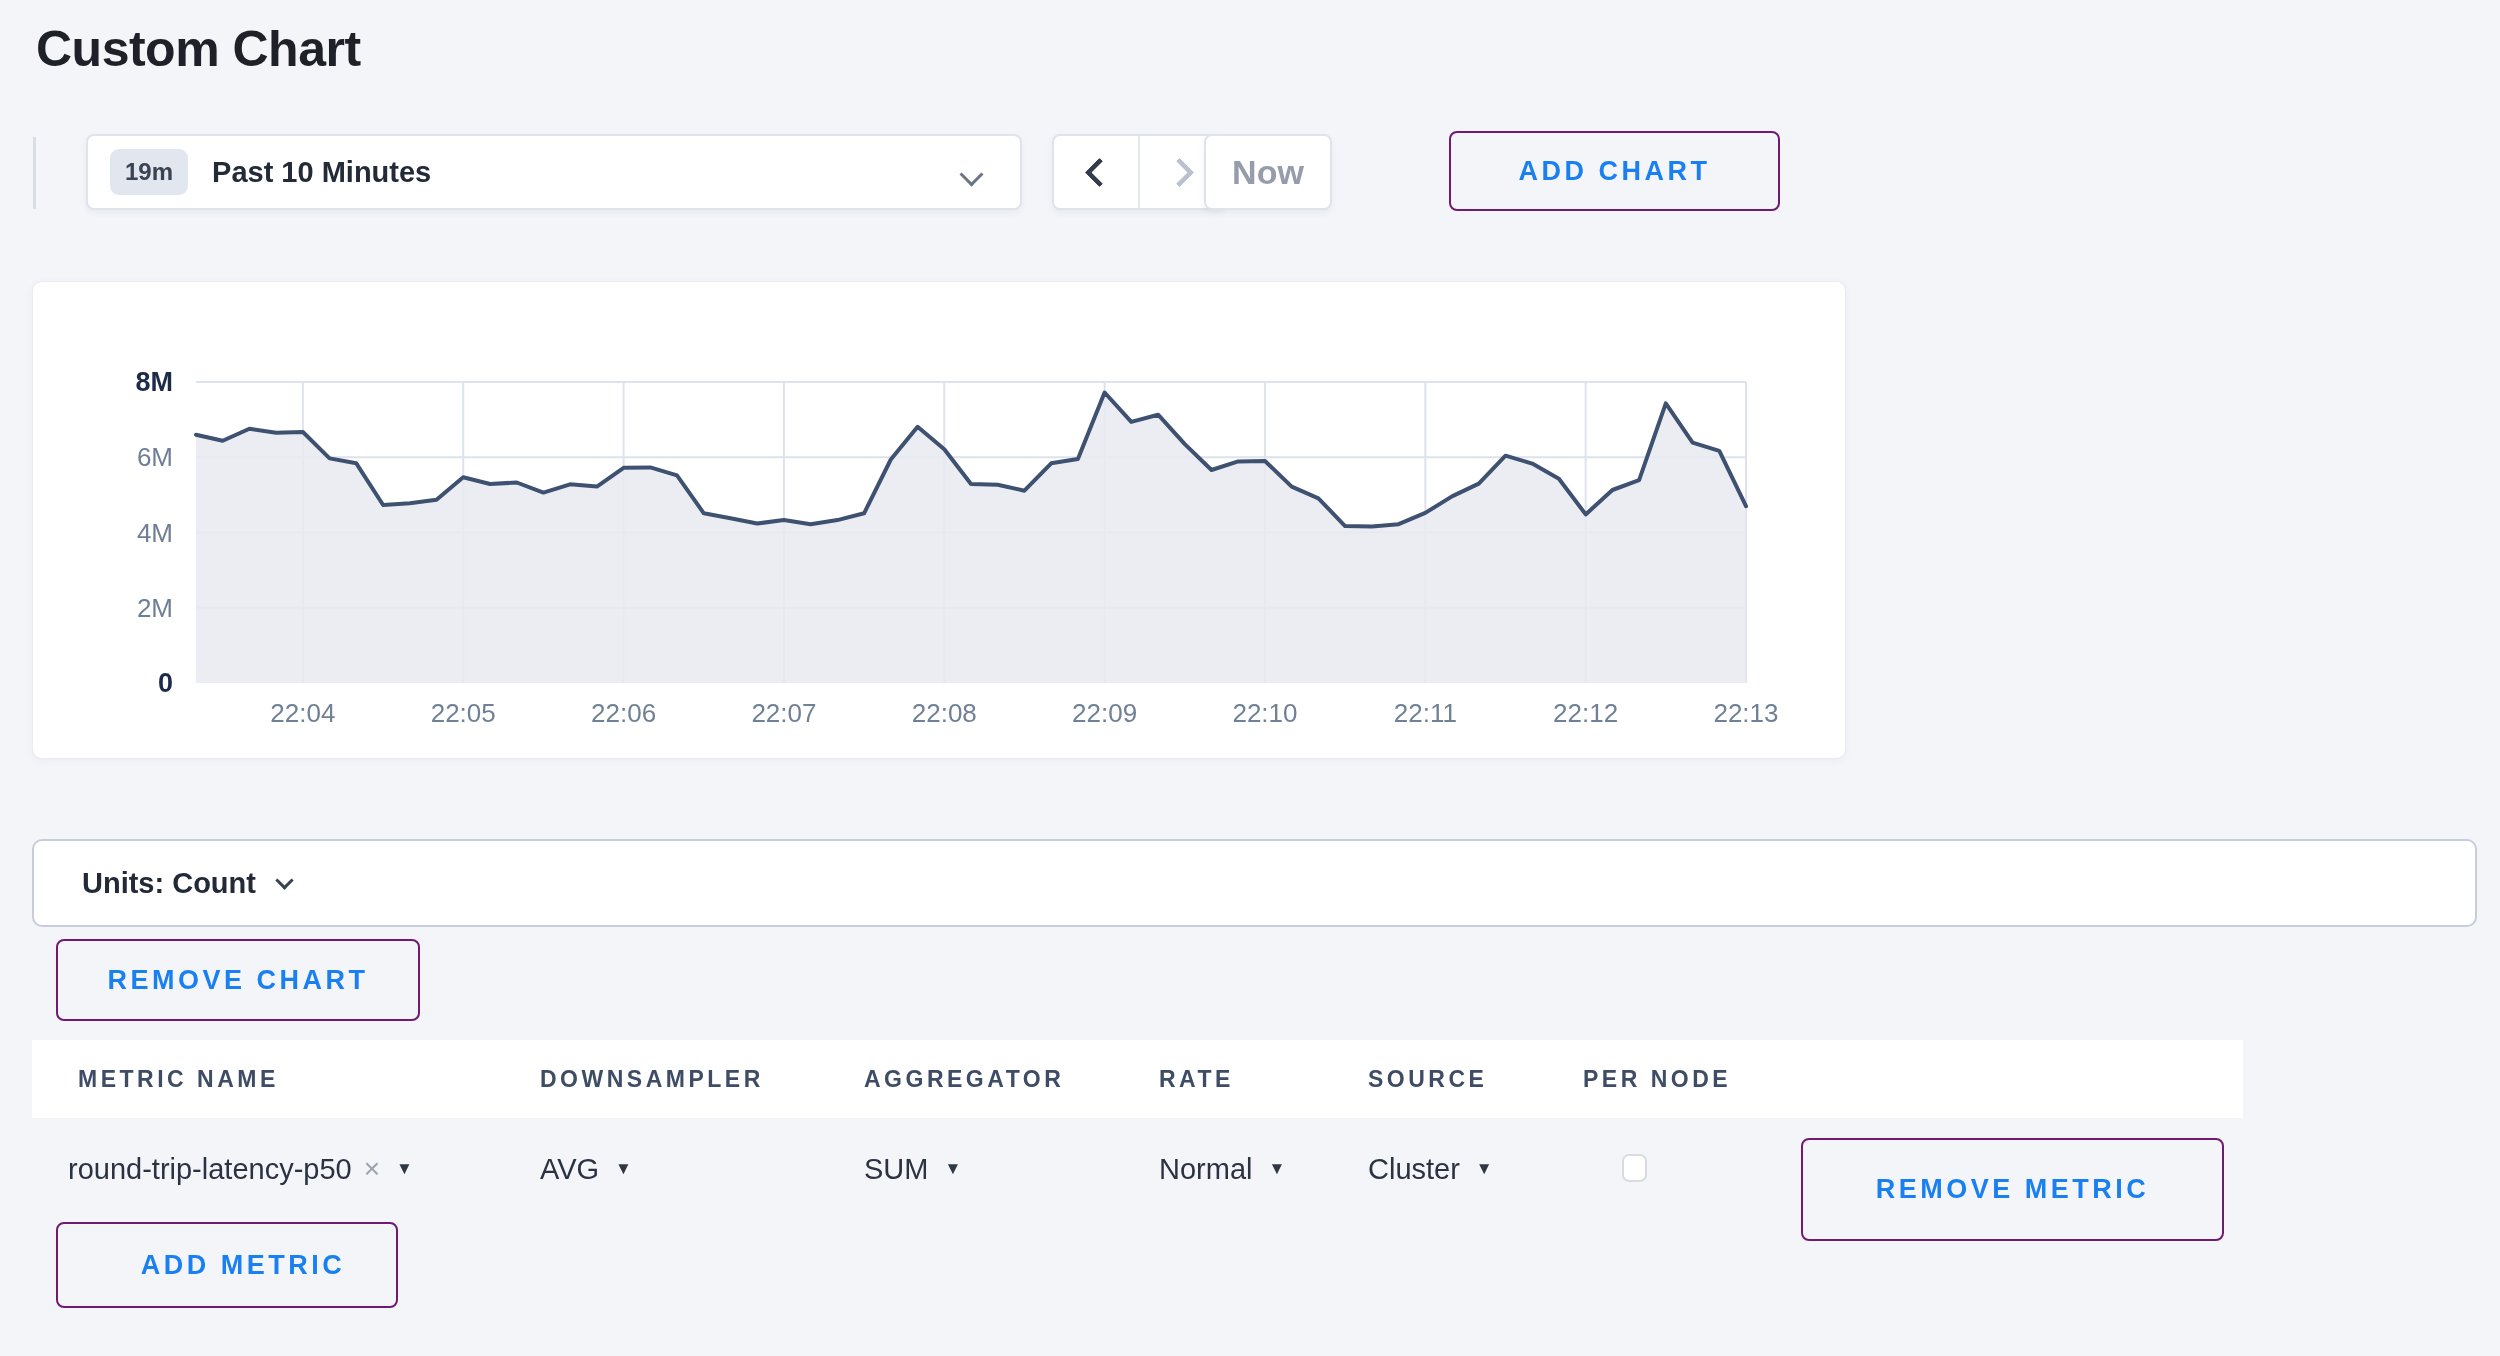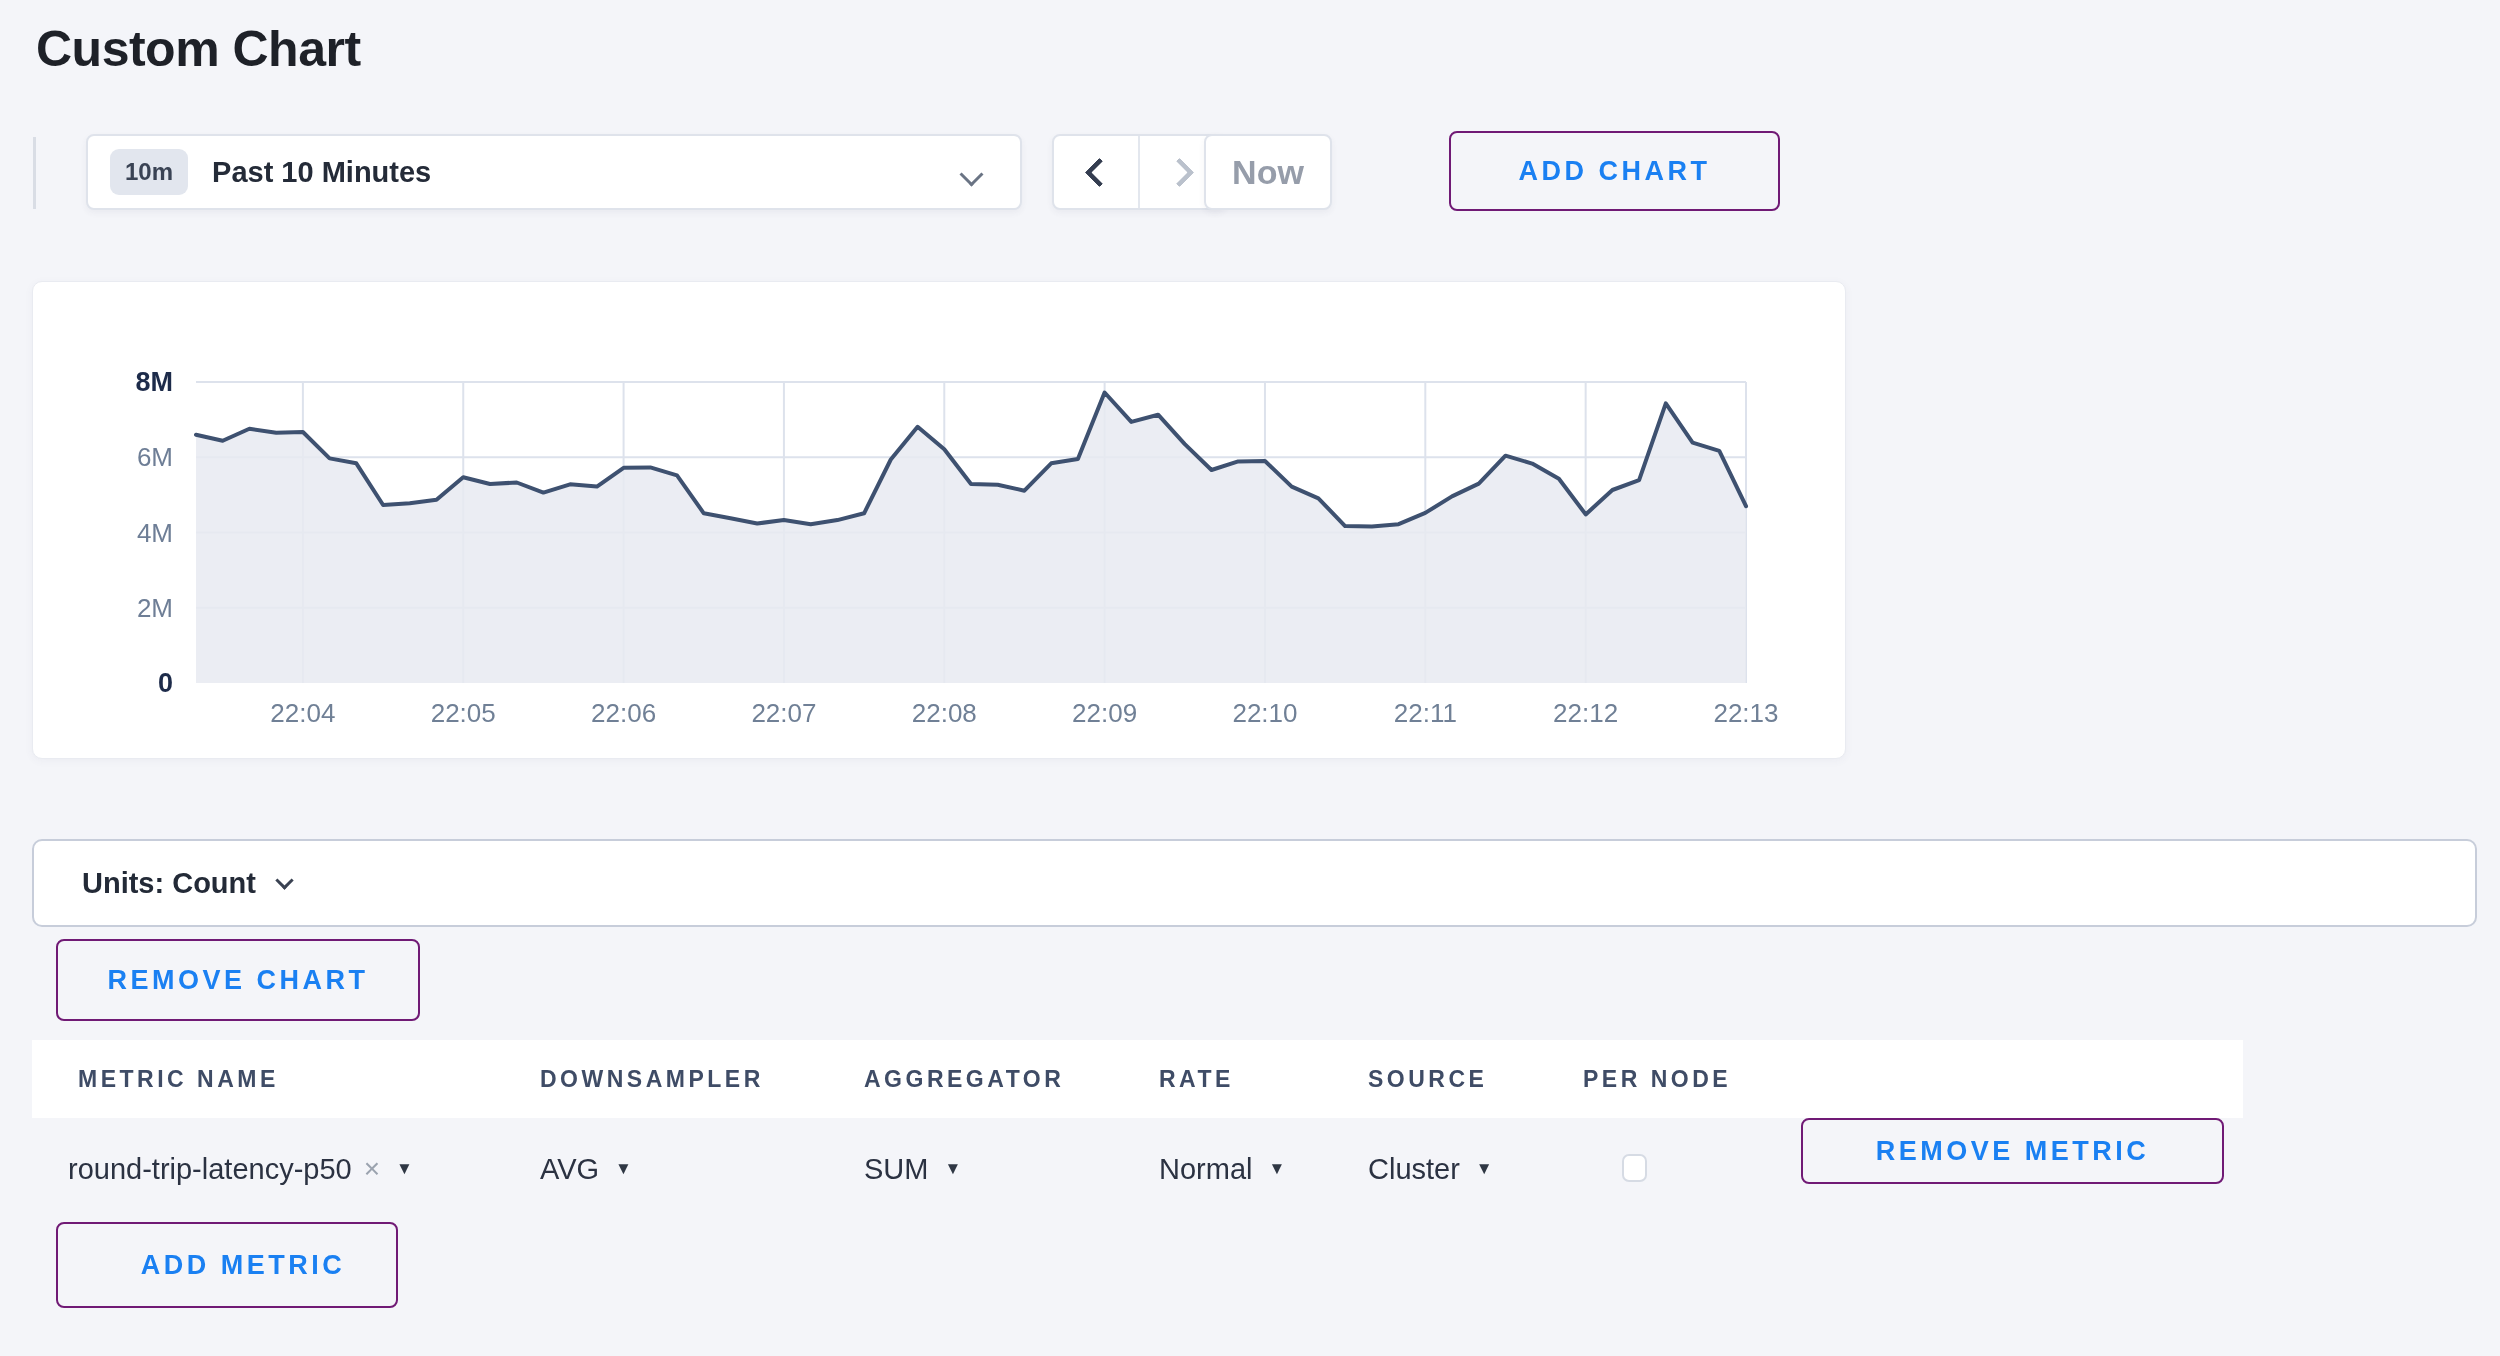--- a/index.html
+++ b/index.html
@@ -91,32 +91,32 @@
   .mt-row .rcell{
     position:absolute; top:0; height:102px; display:flex; align-items:center;
     font-size:29px; color:#2b3242; cursor:pointer;
   }
   .chip-x{ color:#9ba3af; font-size:28px; margin-left:12px; }
   .caret{ font-size:17px; color:#2f3744; margin-left:16px; }
   .checkbox{
     position:absolute; left:1590px; top:36px; width:25px; height:28px;
     background:#ffffff; border:2px solid #d6dbe4; border-radius:7px; cursor:pointer;
   }
-  .remove-metric-btn{ position:absolute; left:1769px; top:0; width:423px; height:66px; }
+  .remove-metric-btn{ position:absolute; left:1769px; top:20px; width:423px; height:103px; }
   .add-metric-btn{ position:absolute; left:56px; top:1222px; width:342px; height:86px;padding-left:32px; }
 </style>
 </head>
 <body>
 
 <div class="page-title">Custom Chart</div>
 
 <div class="toolbar-rule"></div>
 
 <div class="time-dropdown">
-  <span class="time-badge">10m</span>
+  <span class="time-badge">19m</span>
   <span class="time-label">Past 10 Minutes</span>
   <span class="chev"></span>
 </div>
 
 <div class="nav-group">
   <div class="nav-cell">
     <span class="arrow arrow-left"></span>
   </div>
   <div class="nav-cell">
     <span class="arrow arrow-right"></span>

